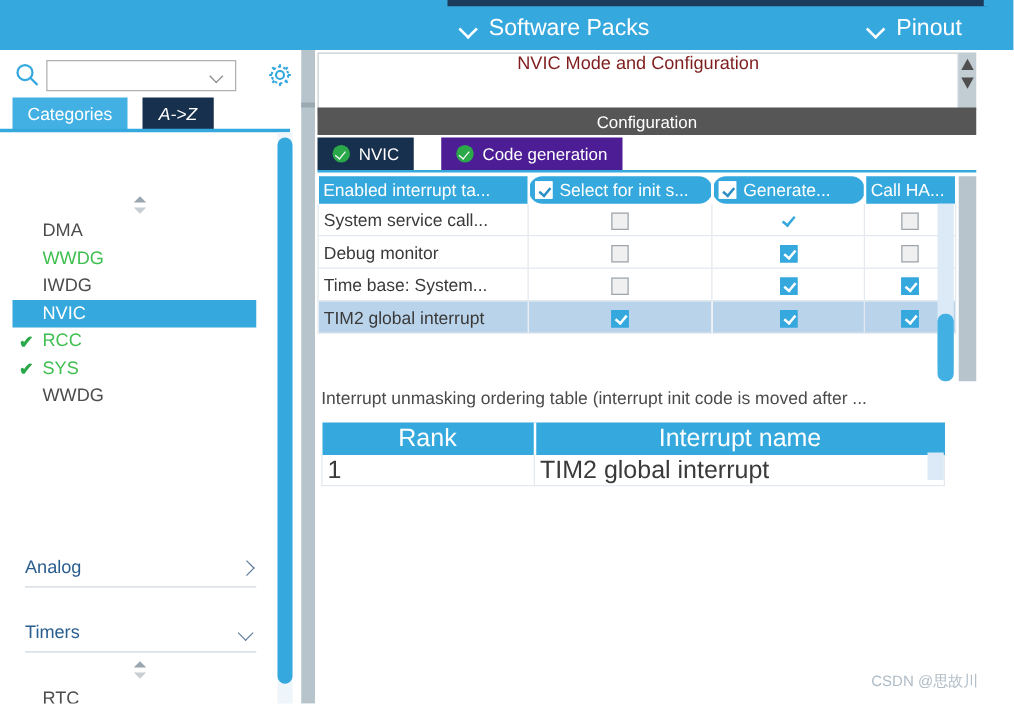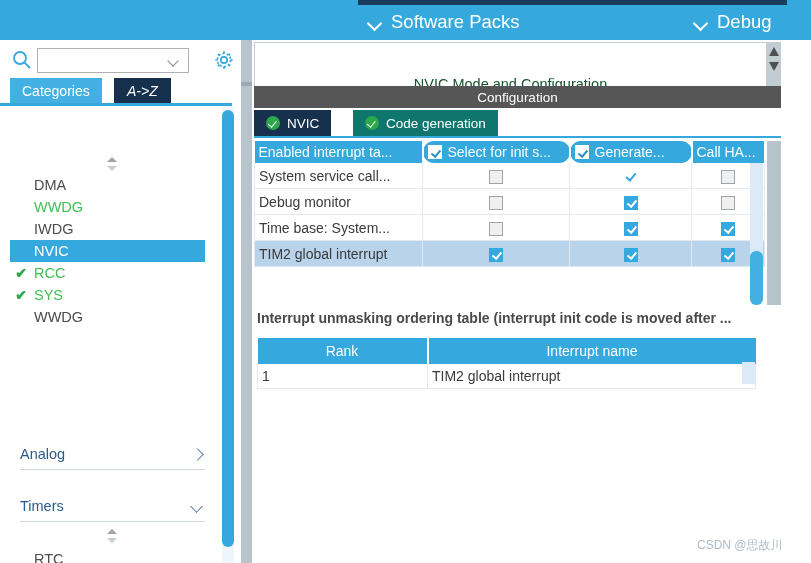--- a/index.html
+++ b/index.html
@@ -249,22 +249,22 @@
     width: 559px; height: 523px;
     background: #ffffff;
   }
 
   .modehdr {
     position: absolute; left: 2px; top: 2px;
     width: 513px; height: 51px;
     background: #ffffff;
     border: 1px solid #c5ced4;
     box-sizing: border-box;
-    display: flex; align-items: flex-end; justify-content: center;
-    color: #14532d;
+    display: flex; align-items: flex-start; justify-content: center;
+    color: #7f1d1d;
     font-size: 14.5px;
     user-select: none;
   }
   .scrollarrows {
     position: absolute; left: 515px; top: 2px;
     width: 14px; height: 46px;
     background: #c2ccd3;
   }
   .arrow-up {
     position: absolute; left: 2px; top: 5px;
@@ -303,21 +303,21 @@
     height: 26px;
     display: flex; align-items: center;
     gap: 7px;
     padding: 0 12px;
     font-size: 13.5px;
     color: #ffffff;
     cursor: pointer; user-select: none;
     box-sizing: border-box;
   }
   .subtab.nvic { left: 0; background: #17304d; }
-  .subtab.codegen { left: 99px; background: #0f766e; }
+  .subtab.codegen { left: 99px; background: #4c1d95; }
   .subtabs-underline {
     position: absolute; left: 2px; top: 96px;
     width: 527px; height: 2px;
     background: #35a8dd;
   }
   .tabcheck {
     width: 14px; height: 14px;
     border-radius: 50%;
     background: #2aa84a;
     position: relative;
@@ -441,29 +441,28 @@
   }
 
   .unmask-label {
     position: absolute; left: 5px; top: 270px;
     width: 520px;
     font-size: 14px;
     color: #4a4a4a;
     white-space: nowrap;
     overflow: hidden;
     user-select: none;
-    font-weight: bold;
   }
 
   .rank-table {
     position: absolute; left: 5px; top: 298px;
     width: 498px;
     border-collapse: collapse;
     table-layout: fixed;
-    font-size: 14px;
+    font-size: 20px;
   }
   .rank-table th {
     background: #35a8dd;
     color: #ffffff;
     font-weight: normal;
     height: 24px;
     text-align: center;
     border-right: 2px solid #ffffff;
     user-select: none;
   }
@@ -499,21 +498,21 @@
   <div class="topbar">
     <div class="topbar-navy"></div>
     <div class="topbar-navy-gap"></div>
   </div>
   <div class="topmenu software">
     <span class="chev-down"></span>
     <span>Software Packs</span>
   </div>
   <div class="topmenu pinout">
     <span class="chev-down"></span>
-    <span>Debug</span>
+    <span>Pinout</span>
   </div>
 
   <div class="leftpanel">
 
     <div class="search-row">
       <div class="search-icon">
         <svg width="19" height="19" viewBox="0 0 19 19">
           <circle cx="8" cy="8" r="6" fill="none" stroke="#35a8dd" stroke-width="1.8"></circle>
           <line x1="12.4" y1="12.4" x2="17.5" y2="17.5" stroke="#35a8dd" stroke-width="1.8" stroke-linecap="round"></line>
         </svg>

